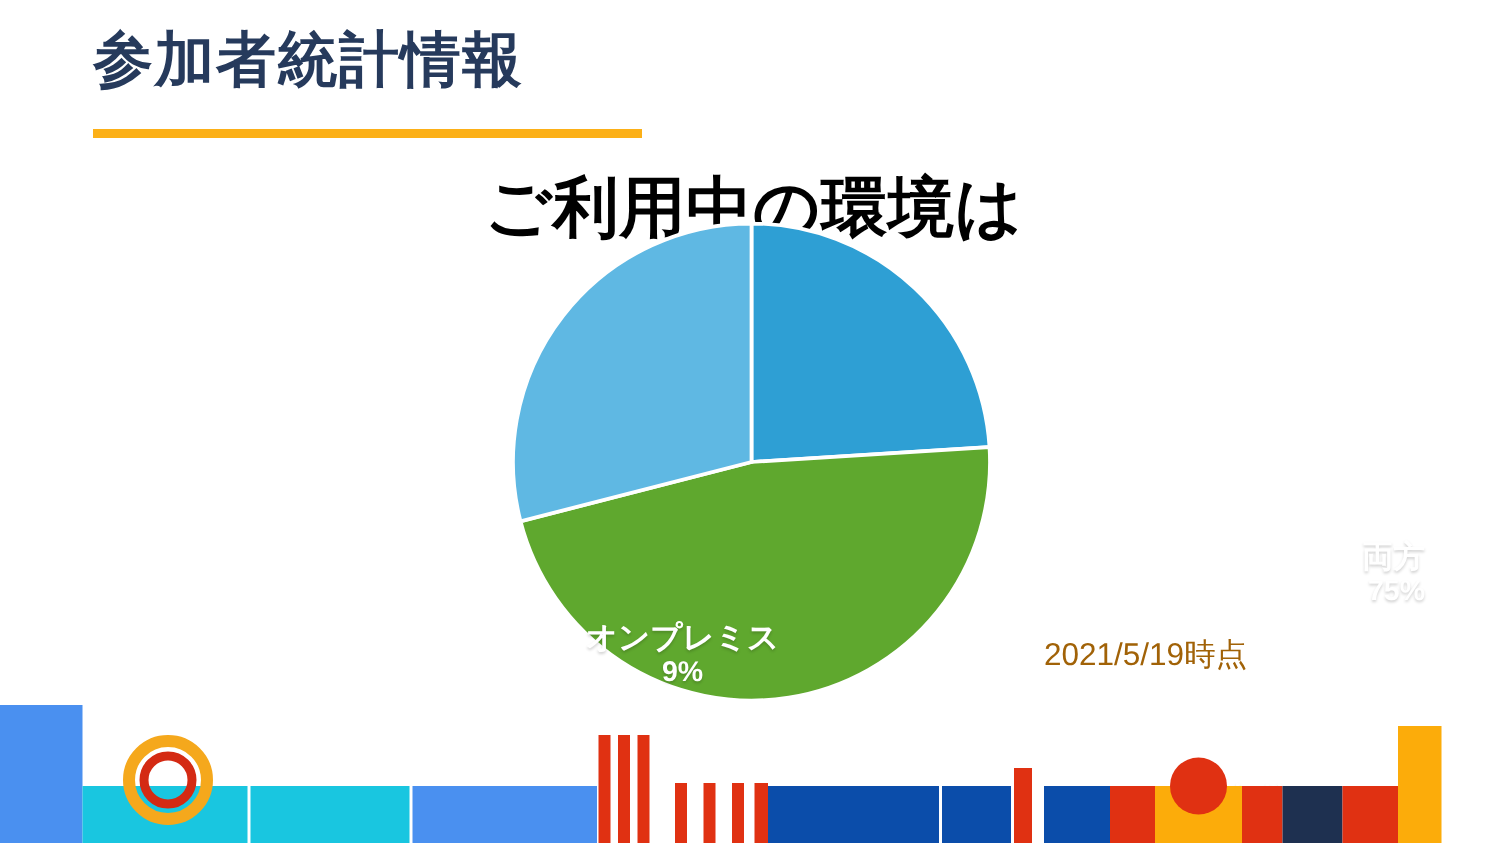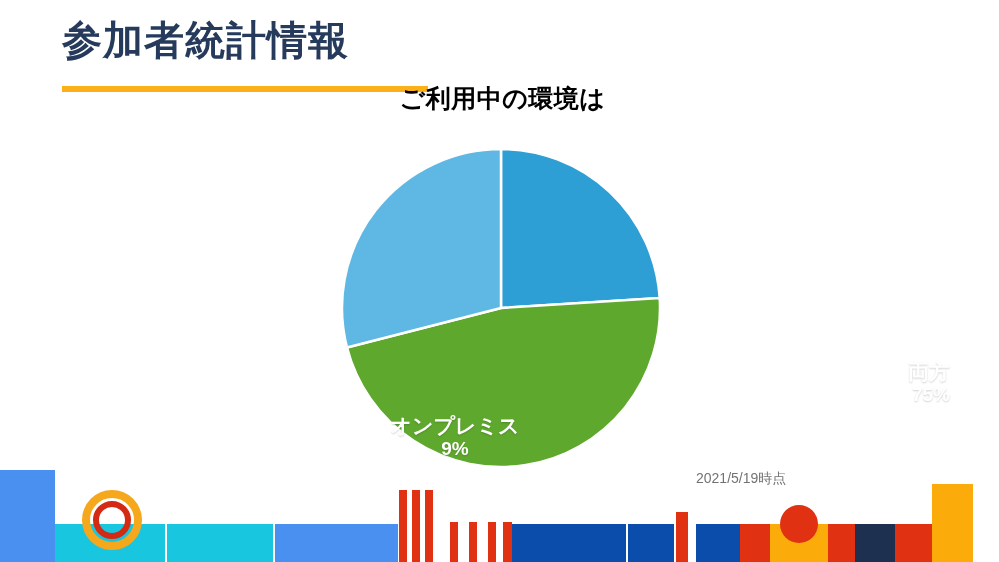--- a/index.html
+++ b/index.html
@@ -15,21 +15,20 @@
     position: relative;
   }
   #slide {
     position: absolute;
     left: 0;
     top: 0;
     width: 961px;
     height: 562px;
     background: #ffffff;
     overflow: hidden;
-    padding-left: 12px;
   }
 
   
   #slide-title {
     position: absolute;
     left: 62px;
     top: 16px;
     font-size: 40px;
     font-weight: bold;
     color: #263A5C;
@@ -43,24 +42,24 @@
     top: 86px;
     width: 366px;
     height: 6px;
     background: #FCB017;
   }
 
   
   #chart-title {
     position: absolute;
     left: 0;
-    top: 82px;
+    top: 109px;
     width: 999px;
     text-align: center;
-    font-size: 25px;
+    font-size: 44px;
     font-weight: bold;
     color: #000000;
     letter-spacing: 0.5px;
     white-space: nowrap;
   }
   #chart-title-inner { display: inline-block; margin-left: 6px; }
 
   #pie-wrap {
     position: absolute;
     left: 315px;
@@ -83,24 +82,23 @@
   .pie-label .lbl-pct  { display: block; font-size: 19px; }
 
   #label-onprem { left: 50px;  top: 222px; width: 180px; margin-top: 44px; }
   #label-both   { left: 505px; top: 212px; width: 130px; text-align: right; }
   #label-cloud  { left: 405px; top: 372px; width: 190px; }
 
   #asof-note {
     position: absolute;
     left: 696px;
     top: 422px;
-    font-size: 14px;
-    color: #737373;
+    font-size: 21px;
+    color: #a16207;
     white-space: nowrap;
-    margin-top: 48px;
   }
 
   
   #footer-deco {
     position: absolute;
     left: 0;
     top: 460px;
     width: 999px;
     height: 102px;
   }

